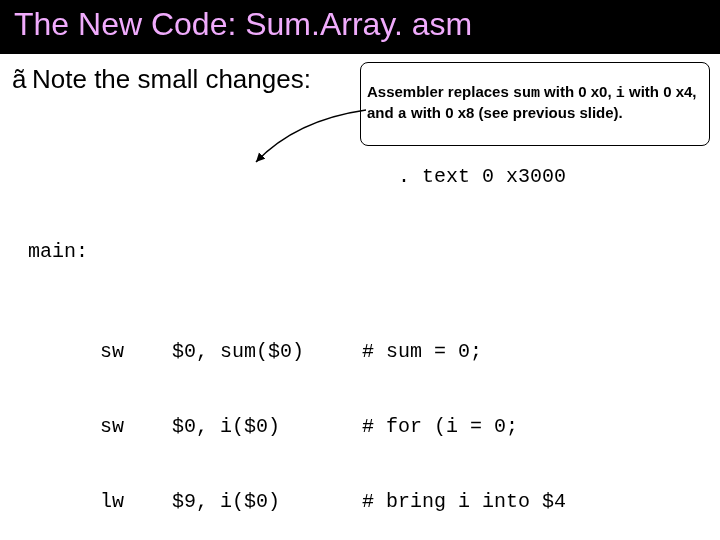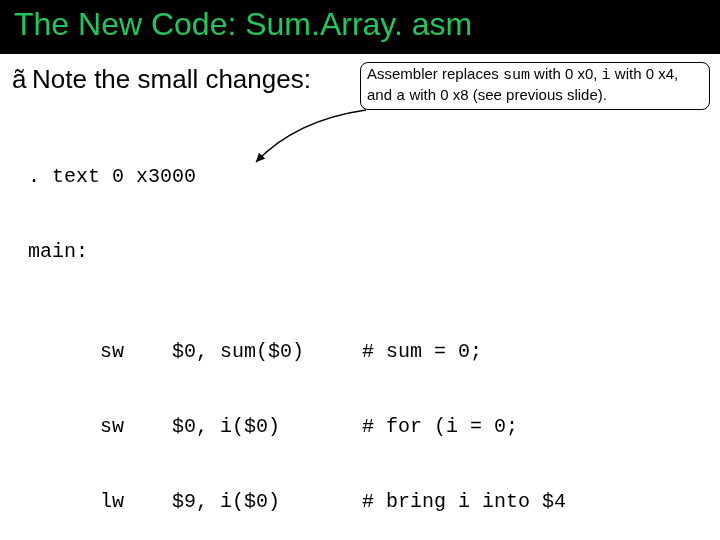--- a/index.html
+++ b/index.html
@@ -11,21 +11,21 @@
     font-family: Tahoma, Geneva, sans-serif;
     overflow: hidden;
   }
   .slide {
     width: 720px;
     height: 540px;
     position: relative;
   }
   .title-bar {
     background: #000;
-    color: #22c55e;
+    color: #f0abfc;
     font-size: 32px;
     font-weight: 400;
     padding: 6px 14px 10px 14px;
     border-bottom: 1px solid #000;
   }
   .bullet-row {
     font-size: 26px;
     padding: 10px 0 0 12px;
   }
   .bullet-mark {
@@ -33,40 +33,41 @@
     width: 20px;
     vertical-align: top;
   }
   .note-box {
     position: absolute;
     top: 62px;
     left: 360px;
     width: 336px;
     border: 1px solid #000;
     border-radius: 8px;
-    padding: 2px 6px;
+    padding: 20px 6px;
     font-size: 15px;
     line-height: 1.25;
     background: #fff;
+    font-weight: bold;
   }
   .note-box .mono { font-family: "Courier New", monospace; }
   .code-area {
     position: absolute;
     top: 114px;
     left: 28px;
     font-family: "Courier New", monospace;
     font-size: 20px;
     line-height: 1.25;
     white-space: pre;
   }
   .code-row { display: flex; align-items: center; }
   .col-mnem-nolabel { width: 72px; padding-left: 72px; }
   .col-args    { width: 160px; }
   .col-comment { padding-left: 30px; }
-  .addr-line { padding-left: 0; }
+  .addr-line { padding-left: 0; text-align: right; }
   
   svg.arrow {
     position: absolute;
     top: 110px;
     left: 236px;
     overflow: visible;
     pointer-events: none;
   }
 </style>
 </head>

